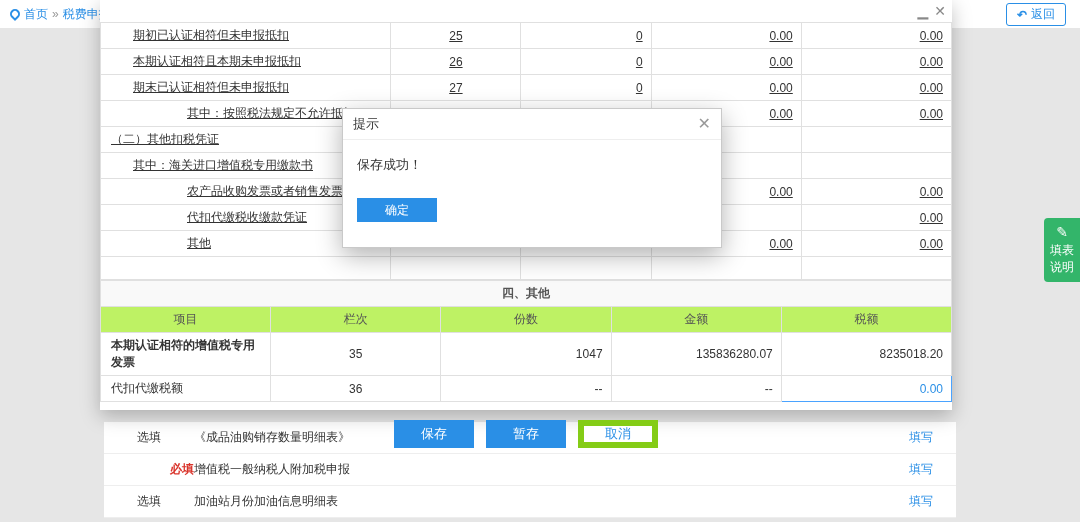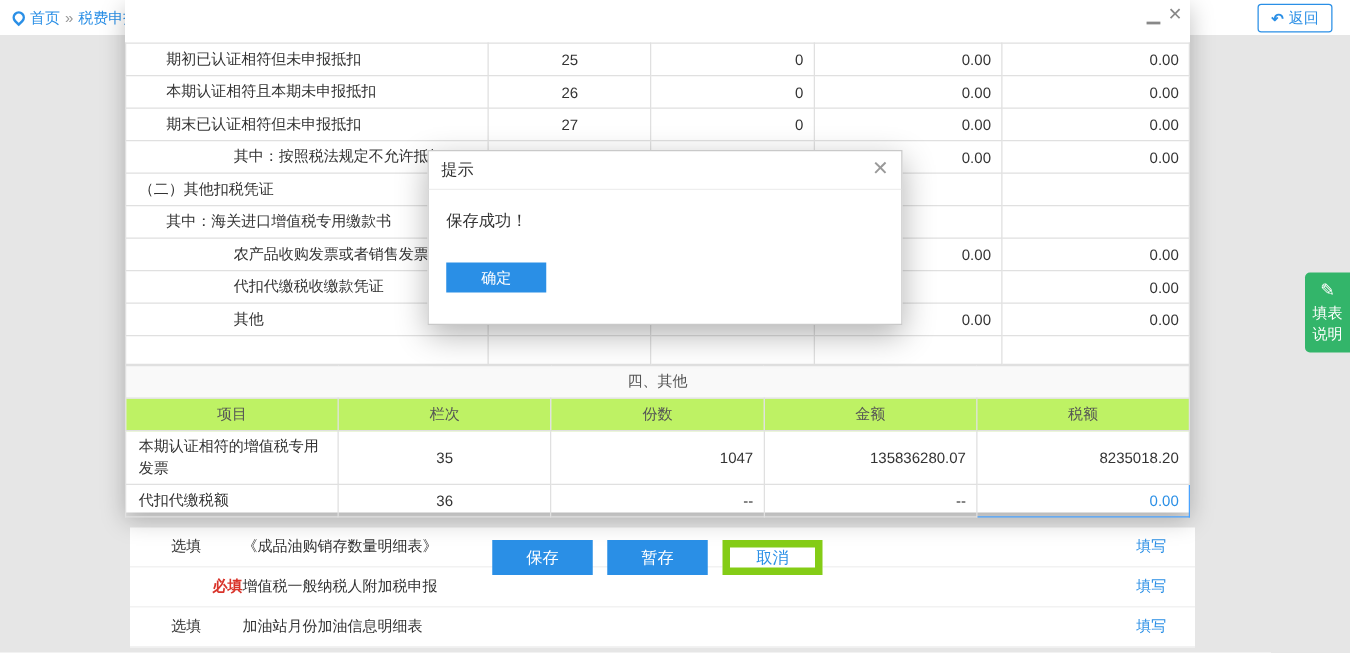--- a/index.html
+++ b/index.html
@@ -22,21 +22,21 @@
   table.grid td, table.grid th { border: 1px solid #e0e0e0; padding: 4px 8px; height: 23px; font-size: 12px; }
   table.grid th { background: #bef264; font-weight: normal; text-align: center; color: #555; }
   .col-name { width: 290px; text-align: left; }
   .col-a { width: 130px; text-align: center; }
   .col-b { width: 130px; text-align: right; }
   .col-c { width: 150px; text-align: right; }
   .col-d { width: 150px; text-align: right; }
   .indent0 { padding-left: 10px !important; }
   .indent1 { padding-left: 32px !important; }
   .indent2 { padding-left: 86px !important; }
-  .section-title { text-align: center; background: #f9f9f9; font-weight: normal; color: #555; }
+  .section-title { text-align: center; background: #f9f9f9; font-weight: bold; color: #555; }
   .active-input { border: 1px solid #4aa3ff !important; color: #2a8fe6; outline: none; }
 
   .btnrow { display: flex; justify-content: center; gap: 12px; margin-top: 18px; }
   .btn { width: 80px; height: 28px; display: flex; align-items: center; justify-content: center; font-size: 13px; cursor: pointer; }
   .btn-primary { background: #2a8fe6; color: #fff; border: 1px solid #2a8fe6; }
   .btn-default { background: #fff; color: #2a8fe6; border: 6px solid #84cc16; }
 
   
   .lower { position: absolute; left: 104px; top: 422px; width: 852px; }
   .lower-row { display: flex; align-items: center; height: 32px; border-bottom: 1px solid #eee; background: #fff; }
@@ -44,21 +44,21 @@
   .lower-tag.red { color: #d9342b; font-weight: bold; text-align: right; }
   .lower-title { flex: 1; color: #333; }
   .lower-action { width: 70px; text-align: center; }
   .lower-action a { color: #2a8fe6; text-decoration: none; }
 
   
   .sidetab { position: absolute; right: 0; top: 218px; width: 36px; background: #33b56a; color: #fff; font-size: 12px; padding: 6px 4px; border-radius: 4px 0 0 4px; text-align: center; writing-mode: horizontal-tb; }
   .sidetab .ticon { display: block; font-size: 14px; margin-bottom: 2px; }
 
   
-  .modal { position: absolute; left: 342px; top: 120px; width: 380px; height: 140px; background: #fff; box-shadow: 0 8px 24px rgba(0,0,0,0.3); border: 1px solid #c9c9c9; }
+  .modal { position: absolute; left: 342px; top: 108px; width: 380px; height: 140px; background: #fff; box-shadow: 0 8px 24px rgba(0,0,0,0.3); border: 1px solid #c9c9c9; }
   .modal-head { display: flex; justify-content: space-between; align-items: center; padding: 6px 10px; border-bottom: 1px solid #eee; font-size: 13px; color: #333; }
   .modal-close { color: #999; cursor: pointer; font-size: 16px; line-height: 14px; }
   .modal-body { padding: 16px 14px; font-size: 13px; color: #333; }
   .modal-foot { display: flex; padding: 8px 14px 10px; }
   .modal-ok { background: #2a8fe6; color: #fff; border: none; width: 80px; height: 24px; font-size: 12px; cursor: pointer; }
 </style>
 </head>
 <body>
 
 <div class="topbar">
@@ -94,21 +94,21 @@
     <div class="lower-action"><a href="#">填写</a></div>
   </div>
 </div>
 
 <div class="panel">
   <div class="panel-windowbuttons">
     <span>▁</span>
     <span>✕</span>
   </div>
 
-  <table class="grid" style="margin-top:34px;">
+  <table class="grid" style="margin-top:22px;text-decoration:underline;">
     <tbody id="rows-body">
         <tr>
           <td class="col-name indent1">期初已认证相符但未申报抵扣</td>
           <td class="col-a">25</td>
           <td class="col-b">0</td>
           <td class="col-c">0.00</td>
           <td class="col-d">0.00</td>
         </tr>
         <tr>
           <td class="col-name indent1">本期认证相符且本期未申报抵扣</td>
@@ -184,21 +184,21 @@
     <tr>
       <th class="col-name">项目</th>
       <th class="col-a">栏次</th>
       <th class="col-b">份数</th>
       <th class="col-c">金额</th>
       <th class="col-d">税额</th>
     </tr>
     </tbody>
       <tbody id="other-body">
         <tr>
-          <td class="col-name" style="padding-left: 10px;">本期认证相符的增值税专用发票</td>
+          <td class="col-name" style="padding-left: 10px; font-weight: bold;">本期认证相符的增值税专用发票</td>
           <td class="col-a">35</td>
           <td class="col-b">1047</td>
           <td class="col-c">135836280.07</td>
           <td class="col-d">8235018.20</td>
         </tr>
         <tr>
           <td class="col-name" style="padding-left: 10px;">代扣代缴税额</td>
           <td class="col-a">36</td>
           <td class="col-b">--</td>
           <td class="col-c">--</td>

